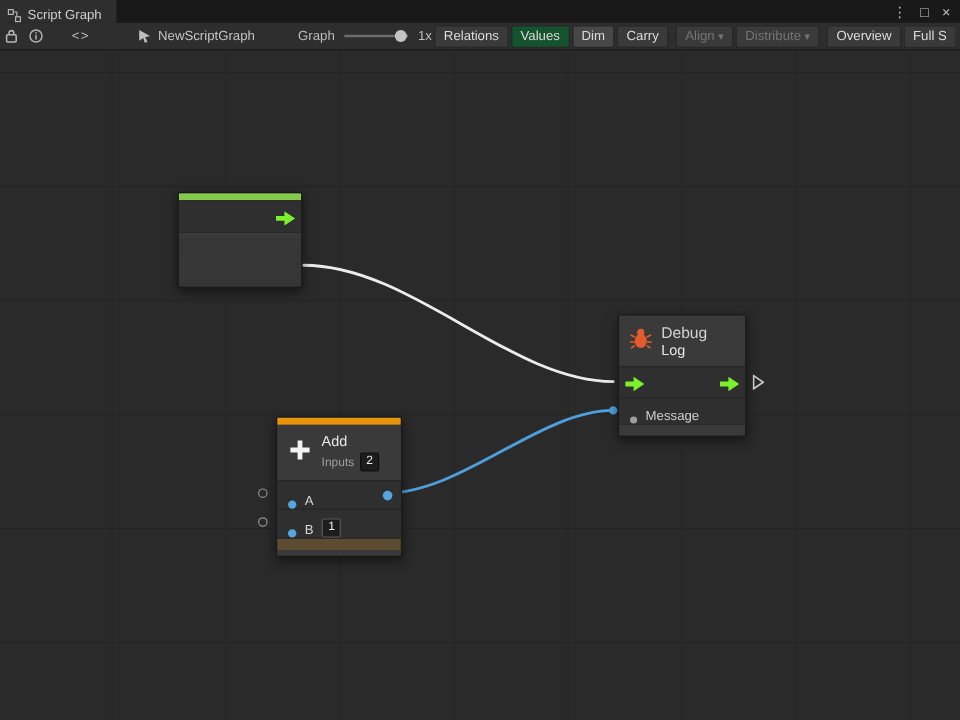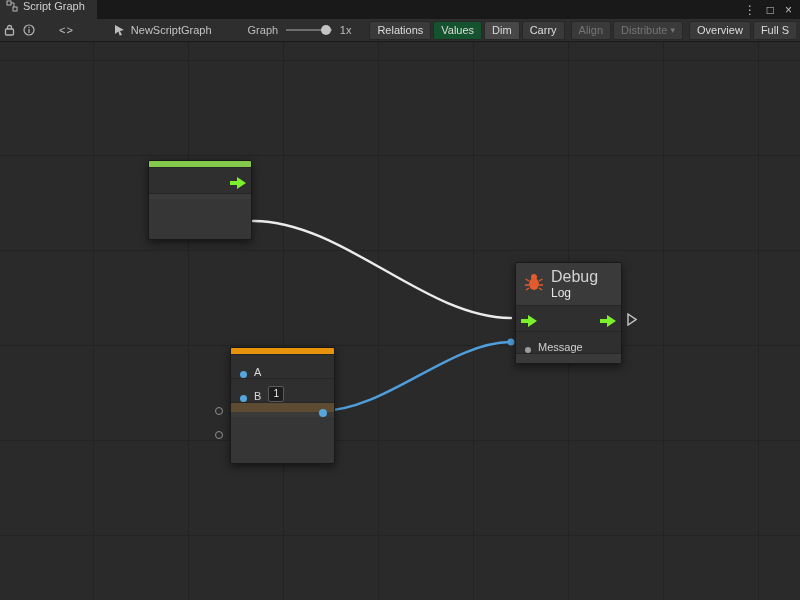--- a/index.html
+++ b/index.html
@@ -3,48 +3,48 @@
 <meta charset="utf-8">
 <style>
   * { margin:0; padding:0; box-sizing:border-box; }
   html,body { width:800px; height:600px; overflow:hidden; }
   body { background:#191919; font-family:"Liberation Sans", sans-serif; }
 
   .window { position:relative; width:800px; height:600px; }
 
   
   .tabbar { height:19px; background:#191919; display:flex; align-items:stretch; }
-  .tab { display:flex; align-items:flex-start; gap:5px; padding:0 12px 0 6px;
+  .tab { display:flex; align-items:flex-end; gap:5px; padding:0 12px 0 6px;
          background:#2e2e2e; color:#cfcfcf; font-size:11px; }
   .tab-icon svg { display:block; }
   .win-controls { margin-left:auto; display:flex; align-items:center; gap:11px;
                   padding-right:8px; color:#c2c2c2; font-size:12px; }
   .win-controls span { cursor:default; line-height:1; }
 
   
   .toolbar { height:23px; background:#2e2e2e; border-bottom:1px solid #1a1a1a;
              display:flex; align-items:center; font-size:11px; color:#c8c8c8;
              padding:0 4px; white-space:nowrap; }
   .icon-btn { width:20px; height:19px; display:flex; align-items:center; justify-content:center; }
   .icon-btn svg { display:block; }
   .code-icon { margin-left:24px; color:#c0c0c0; font-size:11px; letter-spacing:1px; }
   .graph-name { margin-left:40px; display:flex; align-items:flex-end; gap:6px; color:#c4c4c4; }
   .zoom-label { margin-left:36px; color:#bdbdbd; }
   .zoom-track { position:relative; width:90px; height:2px; background:#6e6e6e; margin:0 8px; }
   .zoom-thumb { position:absolute; right:1px; top:-4px; width:10px; height:10px;
                 border-radius:50%; background:#c4c4c4; }
-  .zoom-value { color:#bdbdbd; margin-right:16px; }
+  .zoom-value { color:#bdbdbd; margin-right:0; }
   .btn { height:19px; line-height:17px; padding:0 7px; background:#3a3a3a;
          border:1px solid #272727; border-radius:2px; margin-left:2px;
          color:#dcdcdc; display:inline-flex; align-items:center; gap:3px; }
   .btn.selected { background:#14532d; }
   .btn.semi { background:#474747; }
   .btn.disabled { color:#757575; }
   .btn .arrow { font-size:9px; }
-  .gap { margin-left:6px;flex-direction:column; }
+  .gap { margin-left:6px; }
   .btn.clip { border-right:none; border-top-right-radius:0; border-bottom-right-radius:0; }
 
   
   .canvas { position:absolute; left:0; top:42px; width:800px; height:558px;
             background-color:#2a2a2a;
             background-image:
               linear-gradient(90deg, #232323 0 1px, transparent 1px),
               linear-gradient(#232323 0 1px, transparent 1px);
             background-size:95px 95px;
             background-position:93px 18px;
@@ -53,21 +53,21 @@
 
   
   .node { position:absolute; z-index:2; background:#363636; border:1px solid #191919;
           border-radius:2px; box-shadow:0 3px 9px rgba(0,0,0,.5); overflow:hidden; }
   .accent { width:100%; }
   .accent.green { height:6px; background:#84c94b; }
   .accent.orange { height:6px; background:#e8930c; }
   .node-header { display:flex; align-items:center; gap:7px; padding:0 8px; background:#3a3a3a; }
   .ntitle { font-size:12px; color:#e6e6e6; }
   .nsub { font-size:10px; color:#9f9f9f; margin-top:1px; }
-  .ntitle-sm { font-size:16px; color:#d2d2d2; }
+  .ntitle-sm { font-size:13px; color:#d2d2d2; }
   .nrow { border-top:1px solid #262626; background:#2f2f2f; display:flex; align-items:flex-end; }
   .nfooter { border-top:1px solid #262626; background:#3a3a3a; }
 
   .n-onstart { left:148px; top:118px; width:104px; height:80px; }
   .n-onstart .node-header { height:40px; }
   .n-onstart .flow-row { height:26px; justify-content:flex-end; padding-right:5px; }
   .n-onstart .nfooter { height:6px; }
 
   .n-debug { left:515px; top:220px; width:107px; height:102px; }
   .n-debug .node-header { height:42px; }
@@ -224,20 +224,34 @@
       </div>
       <div class="nrow msg-row">
         <span class="port-dot-gray"></span>
         <span>Message</span>
       </div>
       <div class="nfooter"></div>
     </div>
 
     <div class="node n-add">
       <div class="accent orange"></div>
+      <div class="node-header">
+        <span>
+          <svg width="22" height="22" viewBox="0 0 22 22">
+            <path d="M11 3v16 M3 11h16" stroke="#f2f2f2" stroke-width="4"></path>
+          </svg>
+        </span>
+        <div>
+          <div class="ntitle">Add</div>
+          <div class="hdr-line2">
+            <span class="nsub">Inputs</span>
+            <span class="value-chip">2</span>
+          </div>
+        </div>
+      </div>
       <div class="nrow port-row">
         <span class="dot-blue"></span>
         <span>A</span>
       </div>
       <div class="nrow port-row">
         <span class="dot-blue"></span>
         <span>B</span>
         <span class="value-field">1</span>
       </div>
       <div class="nfooter"></div>

